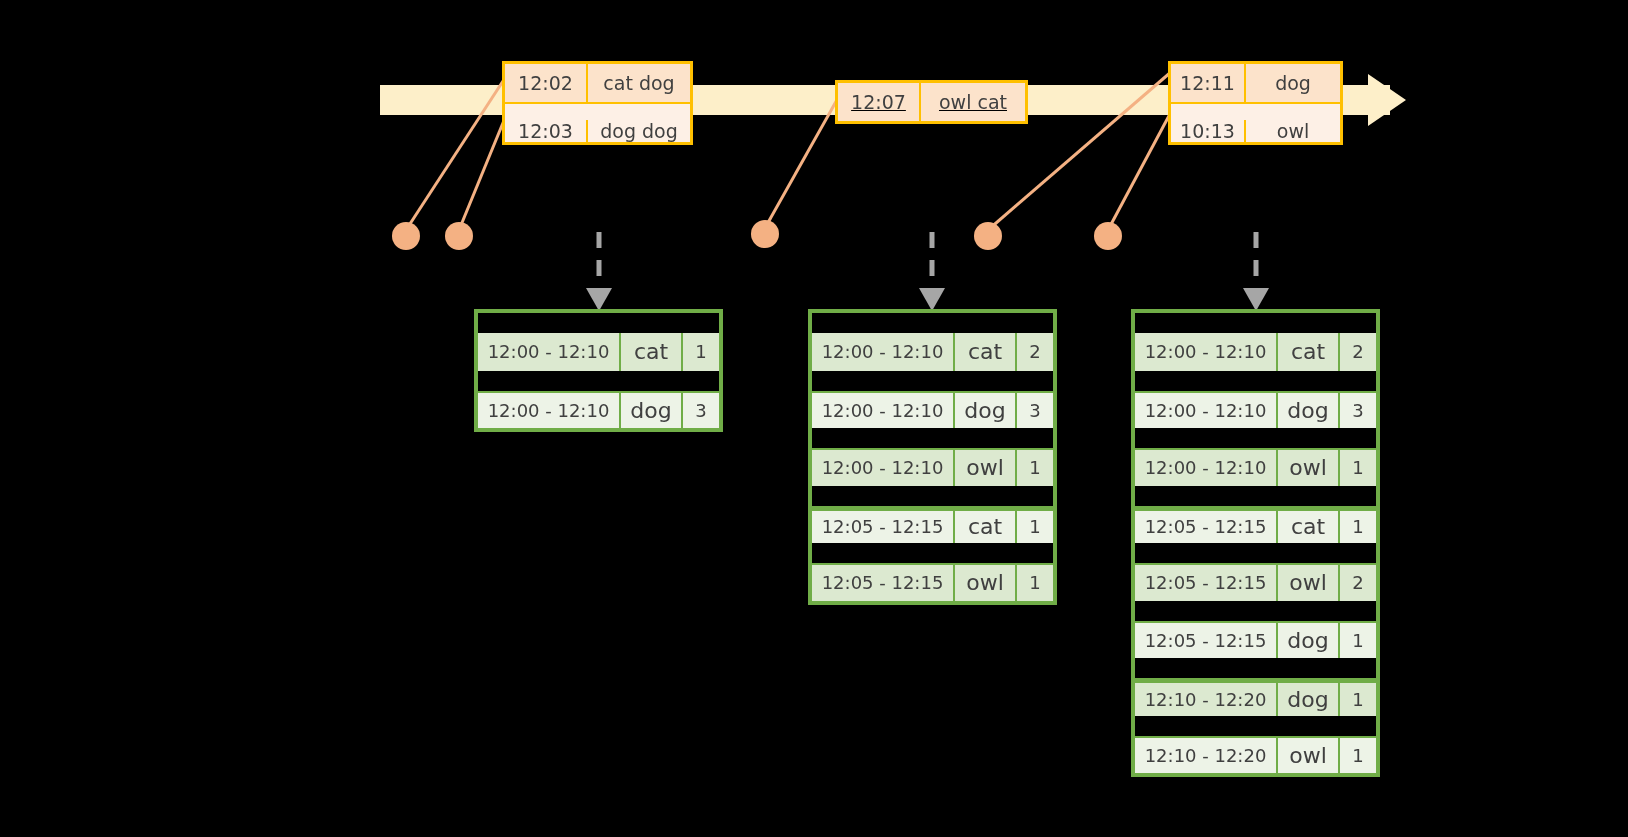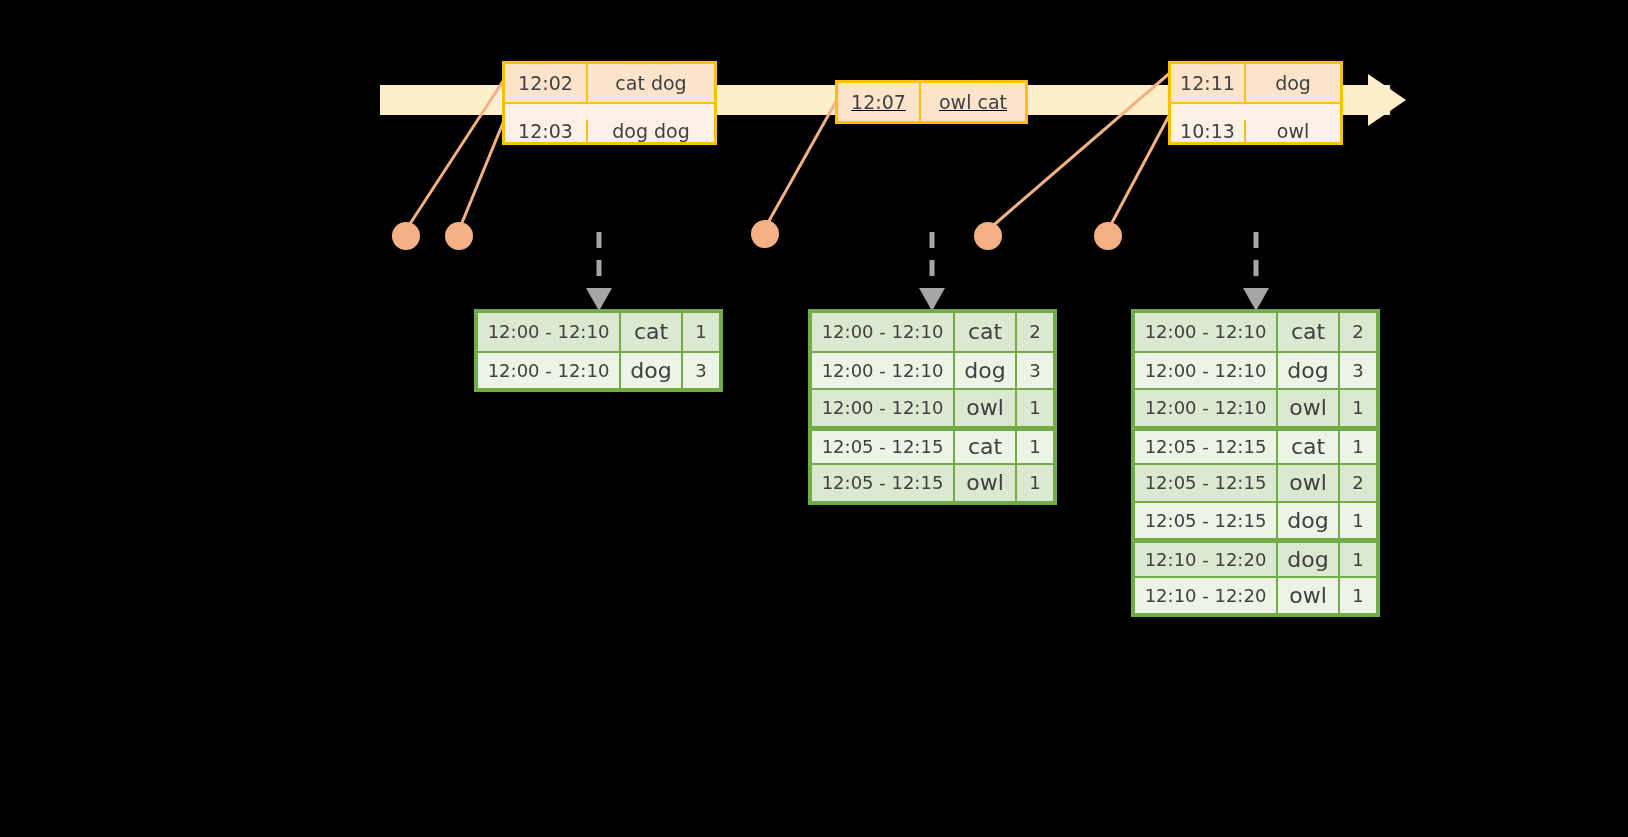--- a/index.html
+++ b/index.html
@@ -67,21 +67,21 @@
     flex: 1;
     display: flex;
     align-items: center;
     justify-content: center;
     font-size: 19px;
     color: #404040;
     box-sizing: border-box;
     padding: 0 10px;
   }
 
-  #event-box-1 { left: 502px; top: 61px; width: 215px; }
+  #event-box-1 { left: 502px; top: 61px; width: 191px; }
   #event-box-1 .event-time { width: 83px; }
   #event-box-2 { left: 835px; top: 80px; width: 193px; text-decoration: underline; }
   #event-box-2 .event-time { width: 83px; }
   #event-box-3 { left: 1168px; top: 61px; width: 175px; }
   #event-box-3 .event-time { width: 75px; }
 
   
   #connectors {
     position: absolute;
     left: 0; top: 0;
@@ -111,20 +111,21 @@
   
   .result-table {
     position: absolute;
     border: 4px solid #70AD47;
     box-sizing: border-box;
   }
   .rt-row {
     display: flex;
     height: 37.5px;
     box-sizing: border-box;
+    margin-top: 20px;
   }
   .rt-row.shade-a { background: #DCE9D0; }
   .rt-row.shade-b { background: #EDF3E7; }
   .rt-row + .rt-row { border-top: 2px solid #70AD47; }
   .rt-row.group-start { border-top: 5px solid #70AD47; }
   .rt-window {
     display: flex;
     align-items: center;
     justify-content: center;
     font-size: 18px;

